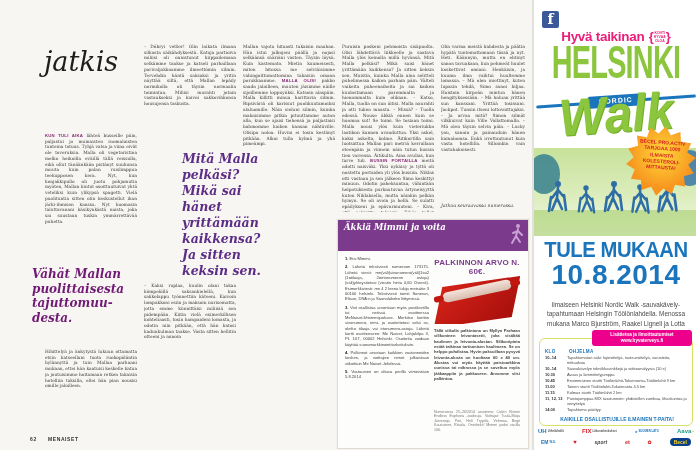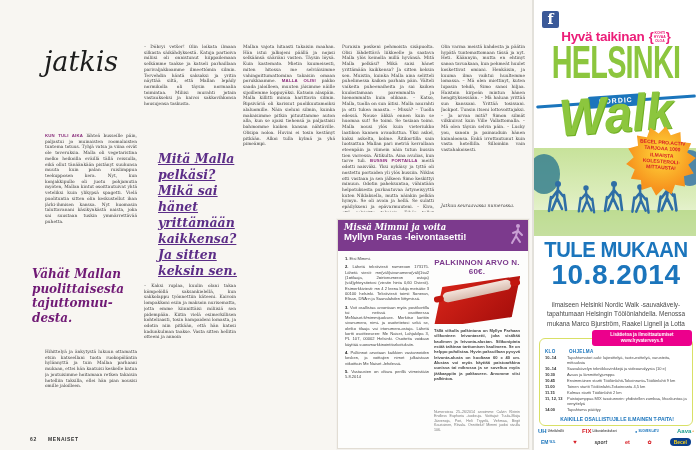--- a/index.html
+++ b/index.html
@@ -82,42 +82,41 @@
     <div class="abs kicker" style="left:44px;top:48px;">jatkis</div>
 
     <div class="abs body-text" style="left:45px;top:133px;width:92px;height:132px;">
       <span class="lead-in">KUN TULI AIKA</span>
       <span>lähteä busseille päin, paljastui jo muinaisten roomalaisten tuntema totuus. Tyhjä vatsa ja viina eivät ole toveruksia. Malla oli vegetaristina melko heikoilla eväillä tällä reissulla, eikä ollut tänäänkään pistänyt suuhunsa muuta kuin palan ruislimppua teekupposen kera. Nyt, kun konjakkipullo oli juotu pohjamutia myöten, Mallan kintut osoittautuivat yhtä veteliksi kuin ylikypsä spagetti. Vielä puolituntia sitten olin keskustellut ihan järki-ihmisen kanssa. Nyt huomasin taluttavanani käsikynkästä naista, joka sai suustaan tuskin ymmärrettävää puhetta.</span>
     </div>
     <div class="abs subhead" style="left:32px;top:267px;width:112px;height:78px;">Vähät Mallan puolittaisesta tajuttomuu­desta.</div>
     <div class="abs body-text" style="left:45px;top:349px;width:92px;height:82px;">Hihittelyä ja änkytystä lukuun ottamatta etsin katseellani tuota ruokopöläntin hylännyttä ja tuin Mallaa parhaani mukaan, ettei hän kaatuisi keskelle katua ja joutuisimme hoitamaan retken takaisin hotelliin taksilla, ellei hän pian nousisi omille jaloilleen.</div>
 
     <div class="abs body-text" style="left:144px;top:44px;width:92px;height:103px;">– Döbryi vetšer! Olin loikata ilmaan silkasta säikähdyksestä. Katuja partioiva miliisi oli onnistunut hiippailemaan selkämme taakse ja katseli parhaillaan parivaljakkoamme ilmeettömin silmin. Tervehdin häntä saksaksi ja yritin näyttää siltä, että Mallan lepäily normikolla oli täysin normaalia toimintaa. Miliisi murahti jotain vastaukseksi ja kaivoi sakkovihkonsa housujensa taskusta.</div>
-    <div class="abs pullquote" style="left:158px;top:151px;width:86px;height:126px;text-decoration:underline;">Mitä Malla pelkäsi? Mikä sai hänet yrittämään kaikkensa? Ja sitten keksin sen.</div>
+    <div class="abs pullquote" style="left:182px;top:151px;width:86px;height:126px;">Mitä Malla pelkäsi? Mikä sai hänet yrittämään kaikkensa? Ja sitten keksin sen.</div>
     <div class="abs body-text" style="left:144px;top:283px;width:92px;height:148px;">– Kaksi ruplaa, kuulin olani takaa kömpelöllä saksankielellä, kun sakkolappu työnnettiin käteeni. Kaivoin lompakkoni esiin ja maksoin nurisematta, jotta emme kiinnittäisi miliisiä sen pidempään. Kiitin vielä esimerkillisen kohteliaasti, tosin hampaideni lomasta, ja odotin niin pitkään, että hän katosi kadunkulman taakse. Vasta sitten hellitin otteeni ja annoin</div>
 
     <div class="abs body-text" style="left:243px;top:44px;width:92px;height:387px;">
       <span>Mallan vajota hitaasti takaisin maahan. Hän istui jalkojeni päällä ja nojasi selkäänsä sääriäni vasten. Täysin löysä. Kuin kastemato. Mietin kuumeisesti, miten hitossa me selviäisimme vahingoittumattomina takaisin omaan porukkaamme.</span>
       <span class="lead-in">MALLA OLISI</span>
       <span>pakko saada jaloilleen, muuten jäisimme näille sijoillemme loppuyöksi. Katsoin alaspäin. Malla killitti minua harittavin silmin. Ripsiväriä oli karissut puolikuutamoiksi alaluomille. Näin sieluni silmin, kuinka makaisimme pitkin pituuttamme auton alla, kun se ajaisi tiehensä ja paljastaisi bahmomme kaiken kansan nähtäville. Olisipa noloa. Huvini ei tosin kestänyt pitkään. Alkoi tulla kylmä ja yhä pimeämpi.</span>
     </div>
 
     <div class="abs body-text" style="left:342px;top:44px;width:92px;height:168px;">
       <span>Puraisin poskeni pehmoista sisäpuolta. Olisi lähdettävä liikkeelle ja saatava Malla ylös keinolla millä hyvänsä. Mitä Malla pelkäsi? Mikä saisi hänet yrittämään kaikkensa? Ja sitten keksin sen. Muistin, kuinka Malla aina selitteli puhelimessa kaiken parhain päin. Välteli vaikeita puheenaiheita ja sai kaiken kuulostamaan paremmalta ja hienommalta kuin olikaan. – Katso, Malla, tuolla on sun äitisi. Malla naurahti ja otti tukea maasta. – Missä? – Tuolla edessä. Nouse äkkiä ennen kuin se huomaa sut! Se toimi. Se tosiaan toimi. Malla nousi ylös kuin vieteriukko laatikon kannen avauduttua. Yksi askel, kaksi askelta, kolme. Äitikortilla sain luotsattua Mallan pari metriä kerrallaan eteenpäin ja viimein näin tutun bussin tien varressa. Äitikulta. Aina avulias, kun tarve tuli.</span>
       <span class="lead-in">BUSSIN PORTAILLA</span>
       <span>meitä odotti naisväki. Yksi nykäisy ja tyttö oli nostettu portaiden yli ylös bussiin. Niklas otti vastaan ja sen jälkeen Simo keskittyi minuun. Odotin paheksuntaa, vähintään helpotuksesta purkautuvaa ärtyneisyyttä kuten Niklaksella, mutta näinkin pelkän hymyn. Se oli avoin ja hellä. Se sulatti epäilykseni ja epävarmuuteni. – Kiva, että selvisitte takaisin. Eihän tullut kolhuja? Puistin päätäni ja vastasin Simon kädenpuristukseen. Se oli käsi, josta en halunnut laskea irti. Äkkiä olin varma.</span>
     </div>
 
     <div class="abs body-text" style="left:441px;top:44px;width:84px;height:156px;">Olin varma meistä kahdesta ja päätin hypätä tuntemattomaan tässä ja nyt. Heti. Käännyin, mutta en ehtinyt sanoa tavuakaan, kun pehmeät huulet koskettivat omiani. Henkäisin, ja kuuma ilma vaihtui huultemme lomassa. – Mä olen miettinyt, kuten lupasin tehdä, Simo sanoi hiljaa. Haistoin kirpeän mintun hänen hengityksessään. – Mä haluan yrittää sun kanssani. Yrittää tosissani. Jackpot. Tunsin itseni lottovoittajaksi. – Ja arvaa mitä? Simon silmät vilkkuivat kuin Ville Vallattomalla. – Mä olen täysin selvin päin. – Lucky you, sanoin ja painauduin hänen kainaloonsa. Enkä irrottautunut kuin vasta hotellilla. Silloinkin vain vastahakoisesti.</div>
     <div class="abs story-end" style="left:441px;top:203px;width:84px;">Jatkuu seuraavassa numerossa.</div>
 
     <div id="contest-box" class="abs">
       <div id="contest-header">
-        <div class="contest-h1">Missä Mimmi ja voita</div>
-        <div class="contest-h2">Myllyn Paras -leivontasetti!</div>
+        <div class="contest-h1">Äkkiä Mimmi ja voita</div>
         <svg width="14" height="24" viewBox="0 0 14 24" style="position:absolute;right:4px;top:3px;">
           <g stroke="#c9a0d4" stroke-width="2" stroke-linecap="round" fill="none">
             <circle cx="8" cy="3" r="2" fill="#c9a0d4" stroke="none"></circle>
             <path d="M8 6 L6 13 M6 13 L2 20 M6 13 L10 19 M8 8 L3 10 M8 8 L12 12"></path>
           </g>
         </svg>
       </div>
       <div class="abs steps" style="left:7px;top:36px;width:84px;height:188px;">
         <div class="step"><span class="n">1.</span> <span>Etsi Mimmi.</span></div>
         <div class="step"><span class="n">2.</span> <span>Lähetä tekstiviesti numeroon 173175. Lähetä viesti: mn(väli)sivunumero(väli)1tai2 (1=tilaaja, 2=irtonumeron ostaja)(väli)yhteystietosi (viestin hinta 0,60 €/viesti). Esimerkkiviesti: mn 4 2 leena lukija metsätie 3 00100 helsinki. Tekstiviesti toimii Soneran, Elisan, DNA:n ja Saunalahden liittymissä.</span></div>

